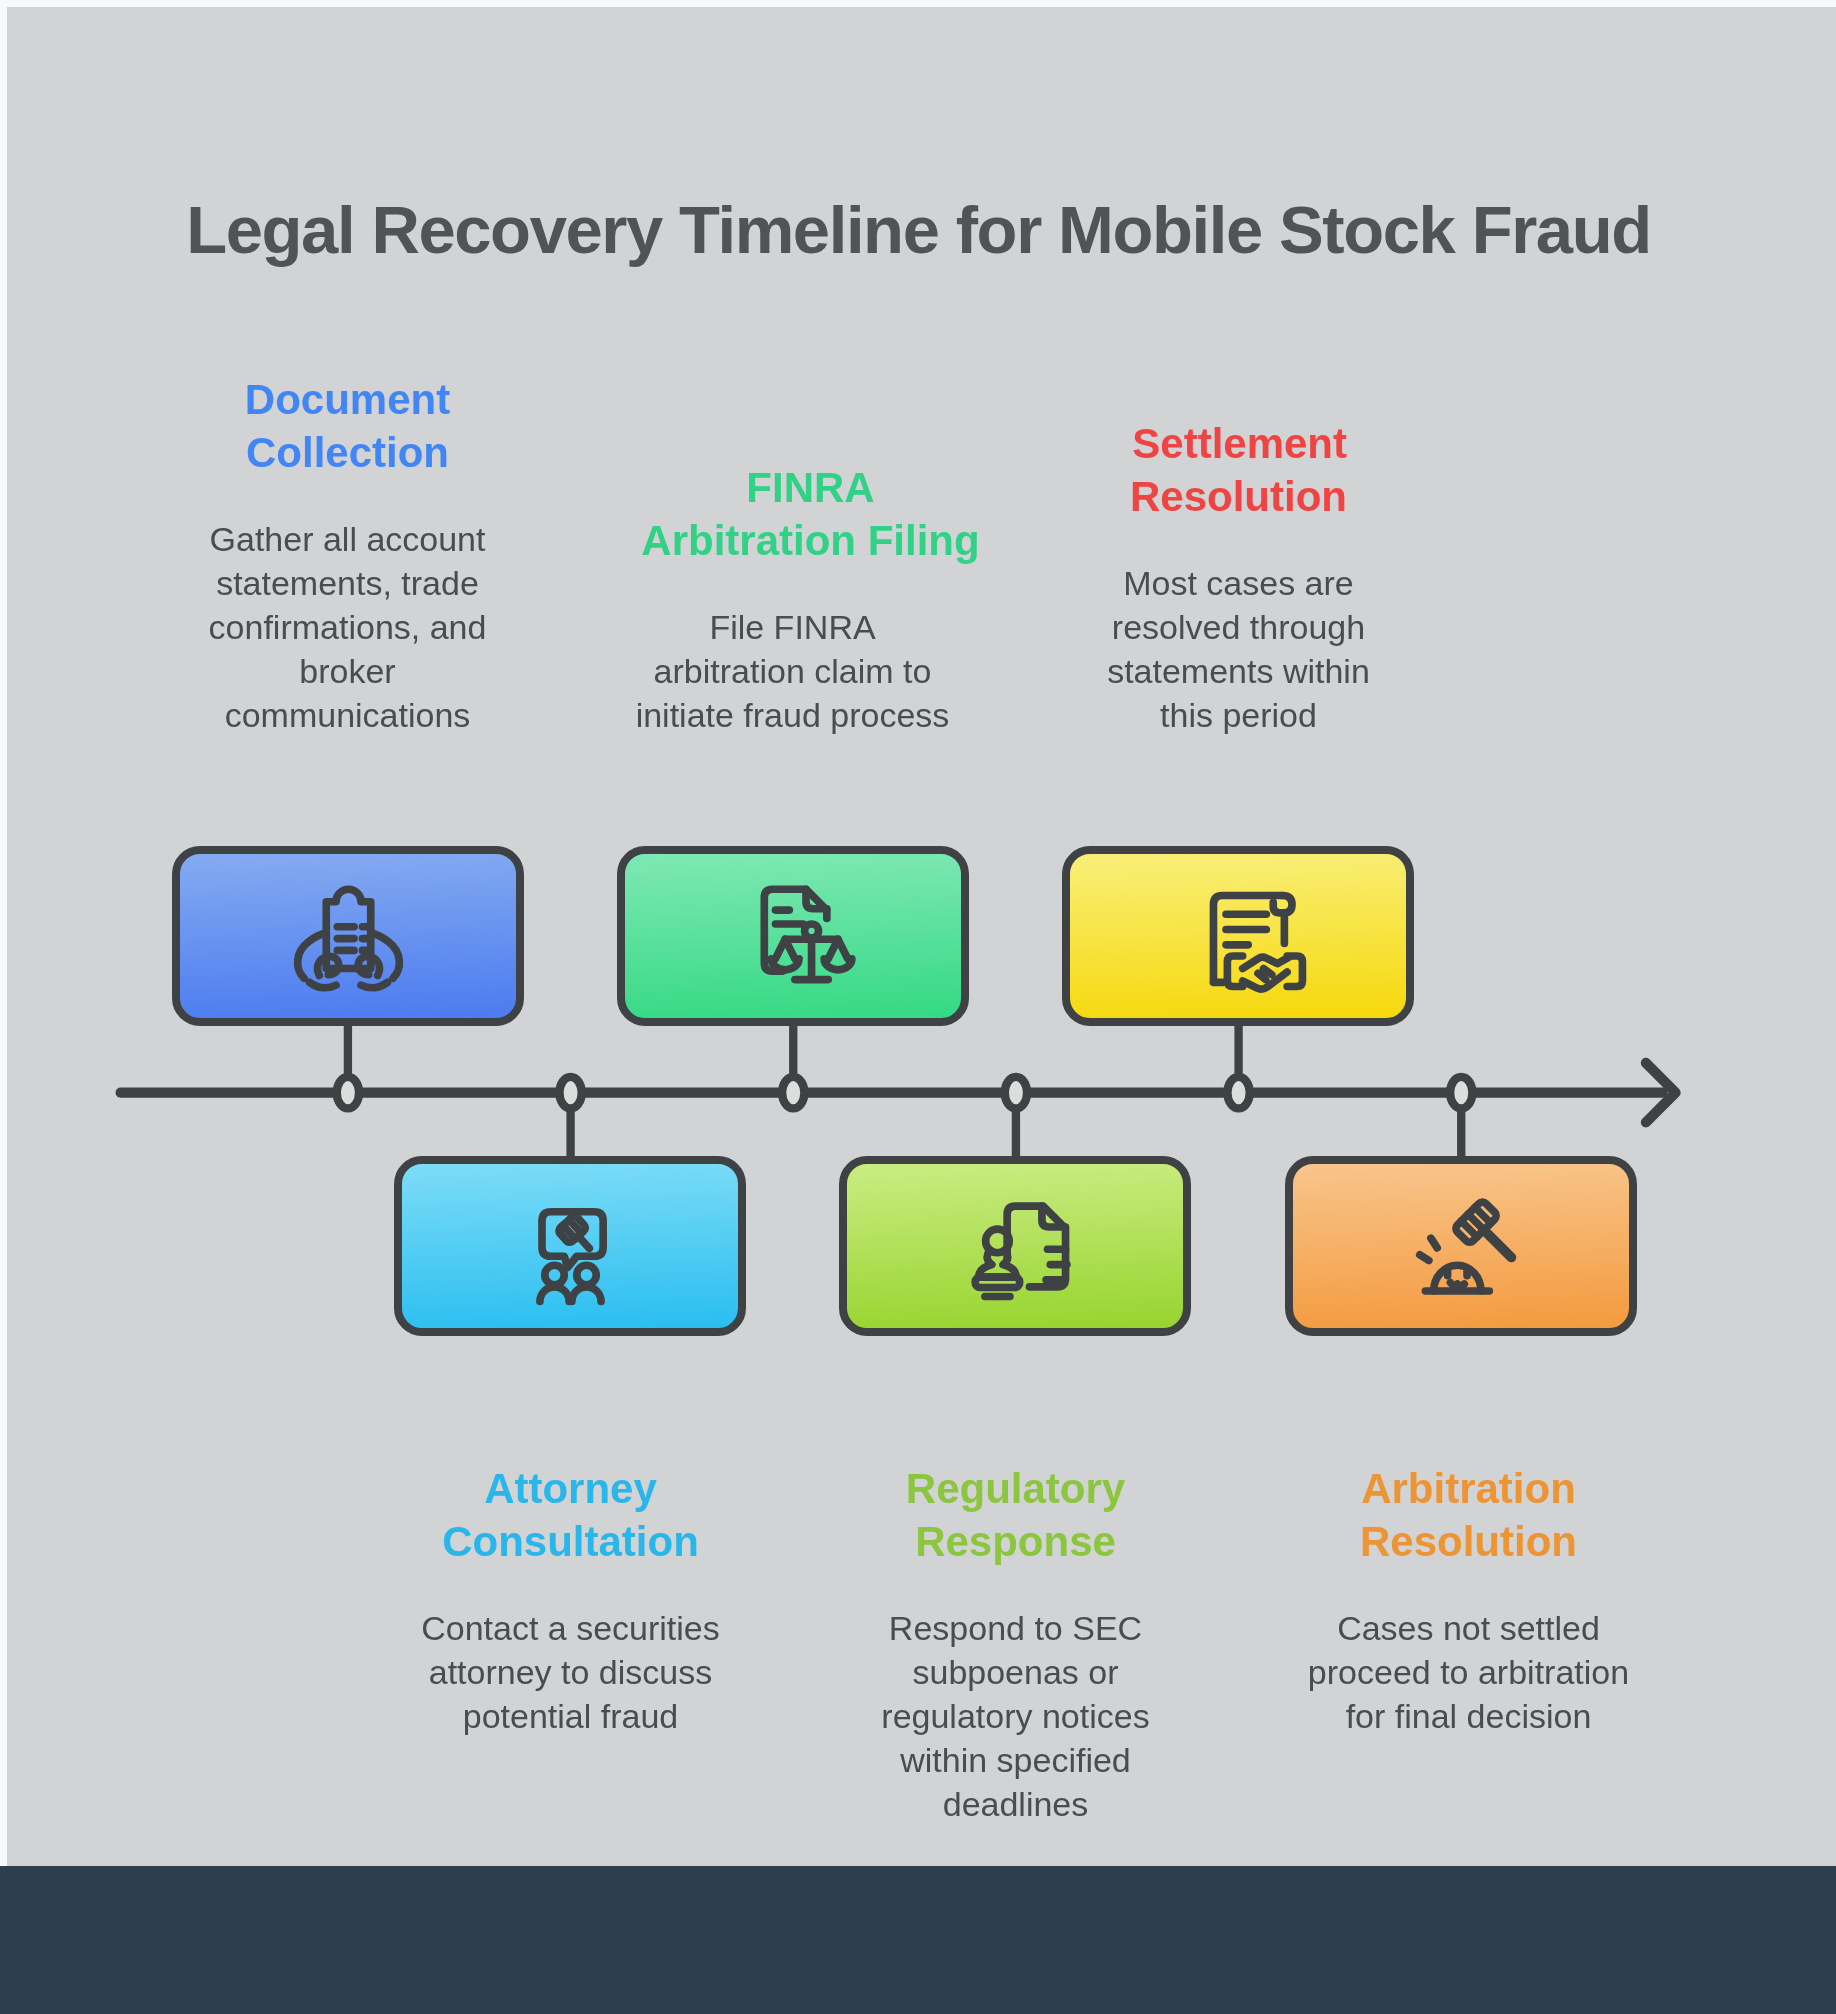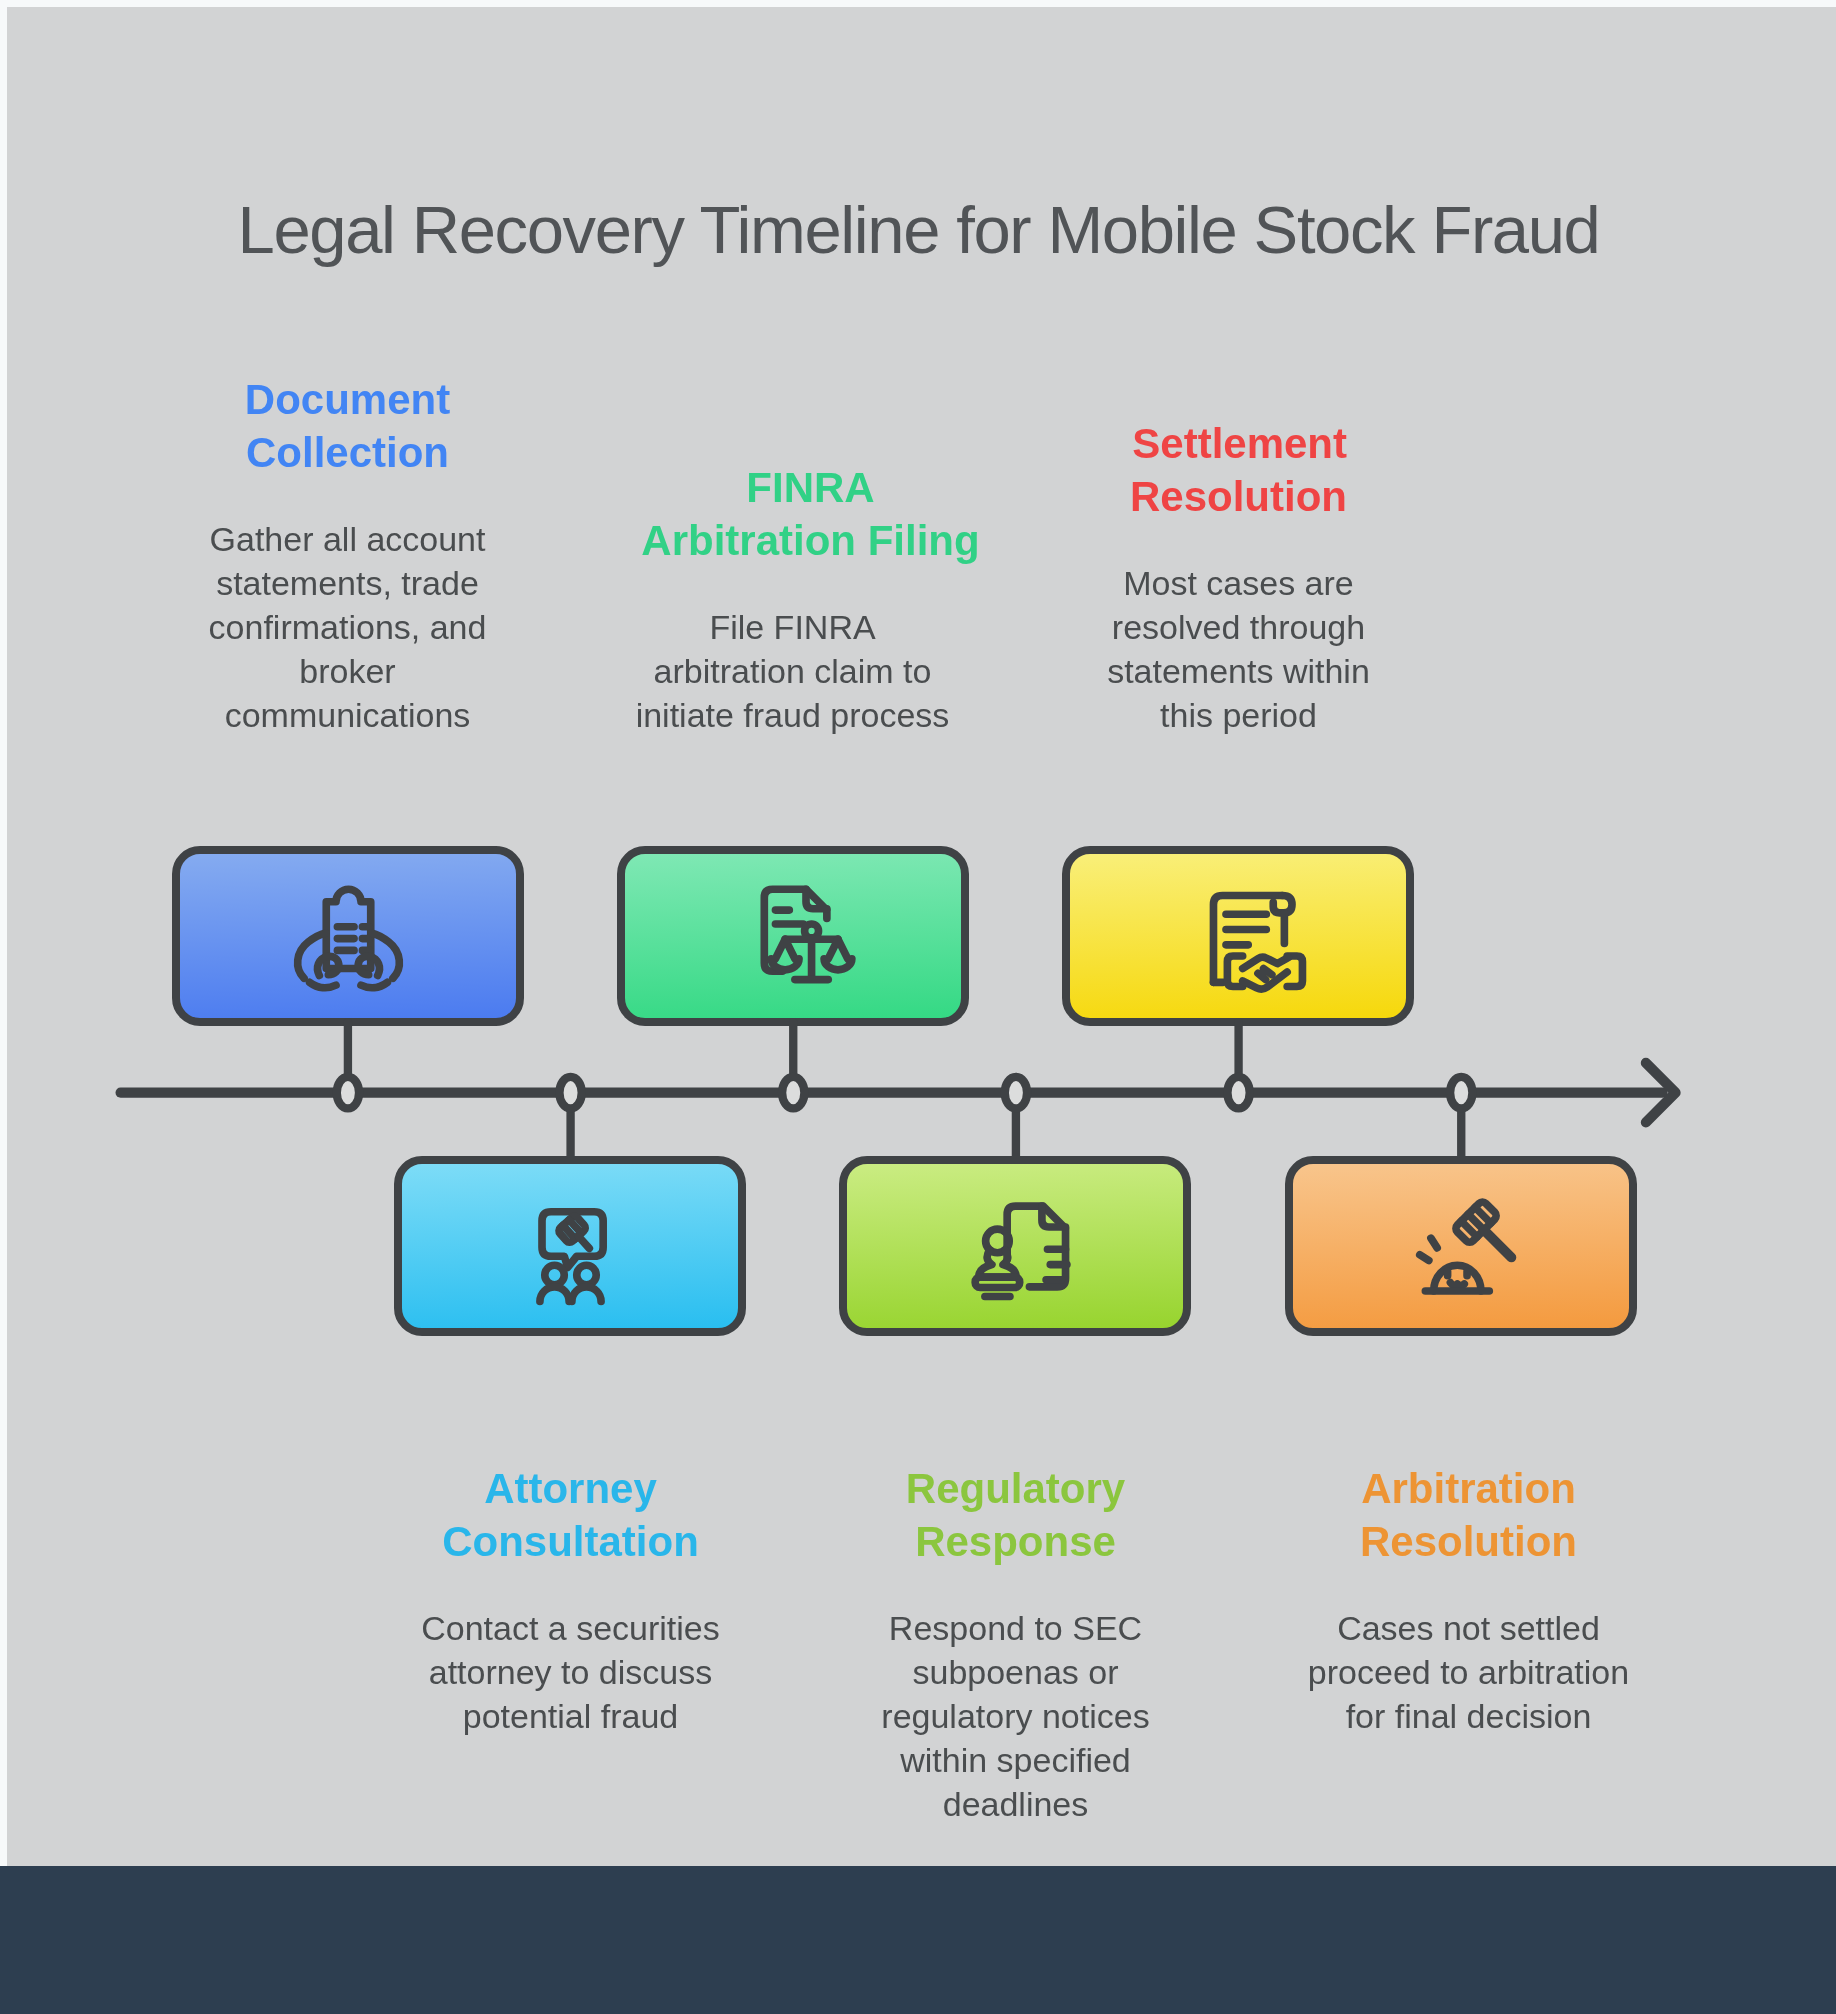--- a/index.html
+++ b/index.html
@@ -2,21 +2,21 @@
 <html style="font-size:15px"><head>
 <meta charset="utf-8">
 <style>
   html,body{margin:0;padding:0;}
   body{font-family:"Liberation Sans","DejaVu Sans",sans-serif;}
   .page{position:relative;width:1837px;height:2015px;overflow:hidden;background:#f7f9fa;
         --outline:#3f4245;--body:#4a4d4f;--bg:#d2d3d4;--nodefill:#dcdddd;}
   .canvas{position:absolute;left:7.4px;top:7.4px;width:1829px;height:1859px;background:#d2d3d4;}
   .footer{position:absolute;left:0;top:1866px;width:1837px;height:148px;background:#2d3e50;}
   .title{position:absolute;left:0;top:191px;width:100%;text-align:center;
-         font-size:67px;font-weight:400;letter-spacing:-1.4px;color:#515457;white-space:nowrap;}
+         font-size:67px;font-weight:700;letter-spacing:-1.4px;color:#515457;white-space:nowrap;}
   .col{position:absolute;width:445px;display:flex;flex-direction:column;align-items:center;text-align:center;}
   .tcol{top:352px;height:390px;justify-content:flex-end;}
   .bcol{top:1462px;justify-content:flex-start;}
   .shead{font-size:42px;font-weight:700;line-height:53px;margin:0 0 33px 0;}
   .hl{display:block;}
   .sbody{font-size:34px;line-height:44px;color:var(--body);margin:5px;}
   .w370{max-width:343px}.w345{max-width:320px}.w340{max-width:315px}
   .w410{max-width:380px}.w390{max-width:362px}.w350{max-width:325px}
   .box{position:absolute;width:352px;height:180px;box-sizing:border-box;
        border:8.3px solid var(--outline);border-radius:28px;

